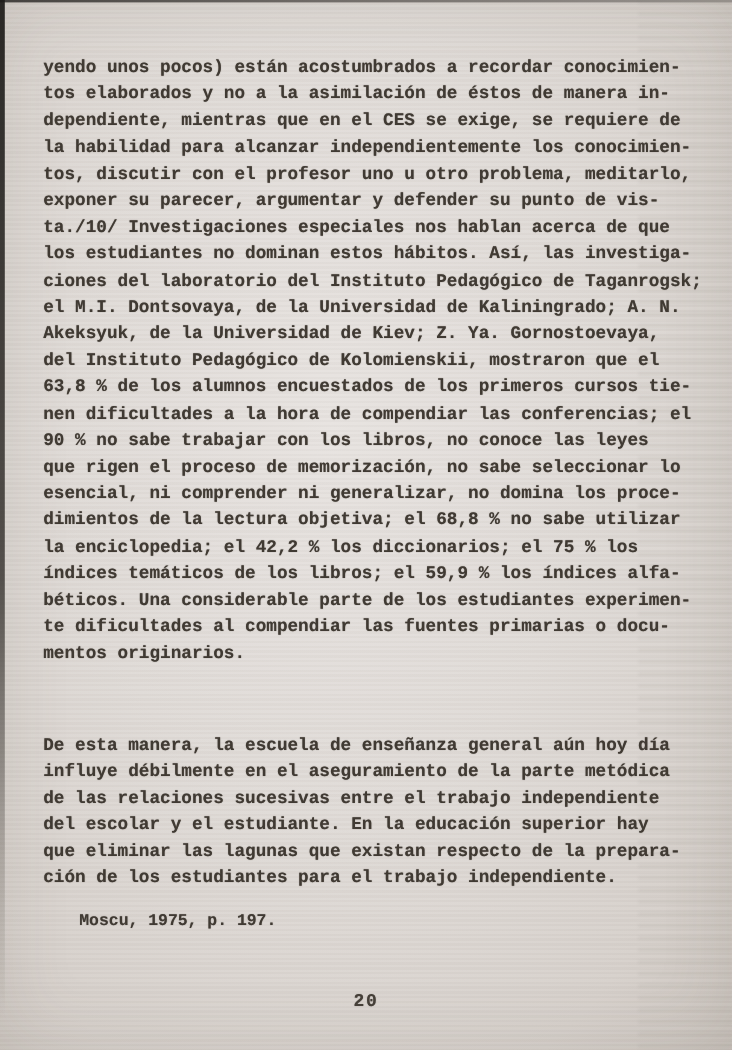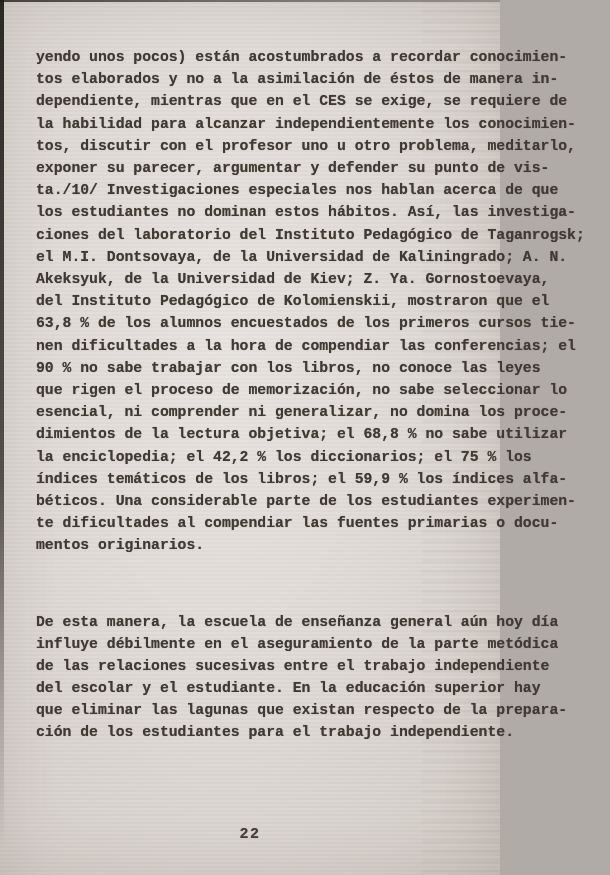--- a/index.html
+++ b/index.html
@@ -2,21 +2,21 @@
 <html><head>
 <meta charset="utf-8">
 <style>
   html,body { margin:0; padding:0; }
   body {
     width:610px; height:875px; overflow:hidden;
     font-family:"Liberation Mono", monospace;
     background:#b0aba6;
   }
   .page {
-    position:relative; width:500px; height:875px;
+    position:relative; width:610px; height:875px;
     background: radial-gradient(ellipse at 45% 40%, #e7e3e0 0%, #dfdad6 45%, #d6d0cb 80%, #ccc5bf 100%);
     box-shadow: inset 0 0 60px rgba(95,85,72,0.14);
   }
   
   .page::before {
     content:""; position:absolute; inset:0; pointer-events:none;
     background: repeating-linear-gradient(180deg,
       rgba(255,255,255,0.045) 0 2px,
       rgba(150,142,134,0.045) 2px 4px);
   }
@@ -108,16 +108,17 @@
 mentos originarios.</div>
 
   <div class="typed para-2">De esta manera, la escuela de enseñanza general aún hoy día
 influye débilmente en el aseguramiento de la parte metódica
 de las relaciones sucesivas entre el trabajo independiente
 del escolar y el estudiante. En la educación superior hay
 que eliminar las lagunas que existan respecto de la prepara-
 ción de los estudiantes para el trabajo independiente.</div>
 
   <div class="footnote">
+    <span class="fn-line2">Moscu, 1975, p. 197.</span>
   </div>
 
-  <div class="page-number">22</div>
+  <div class="page-number">20</div>
 </div>
 
 </body></html>

